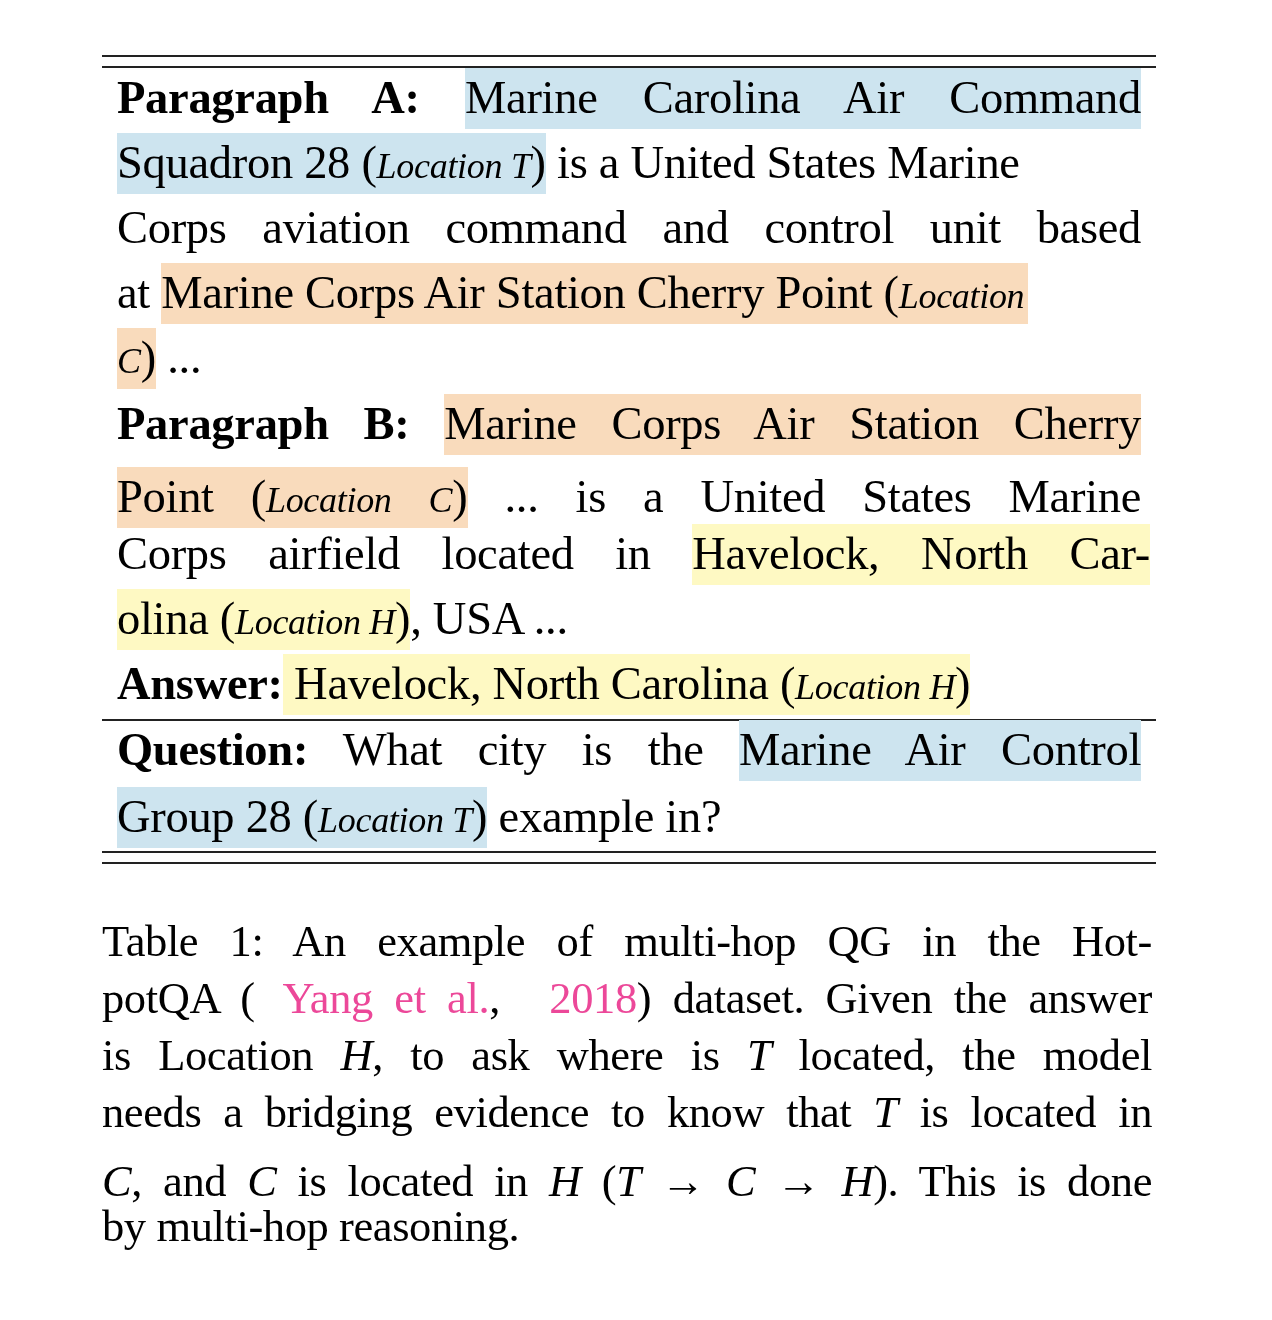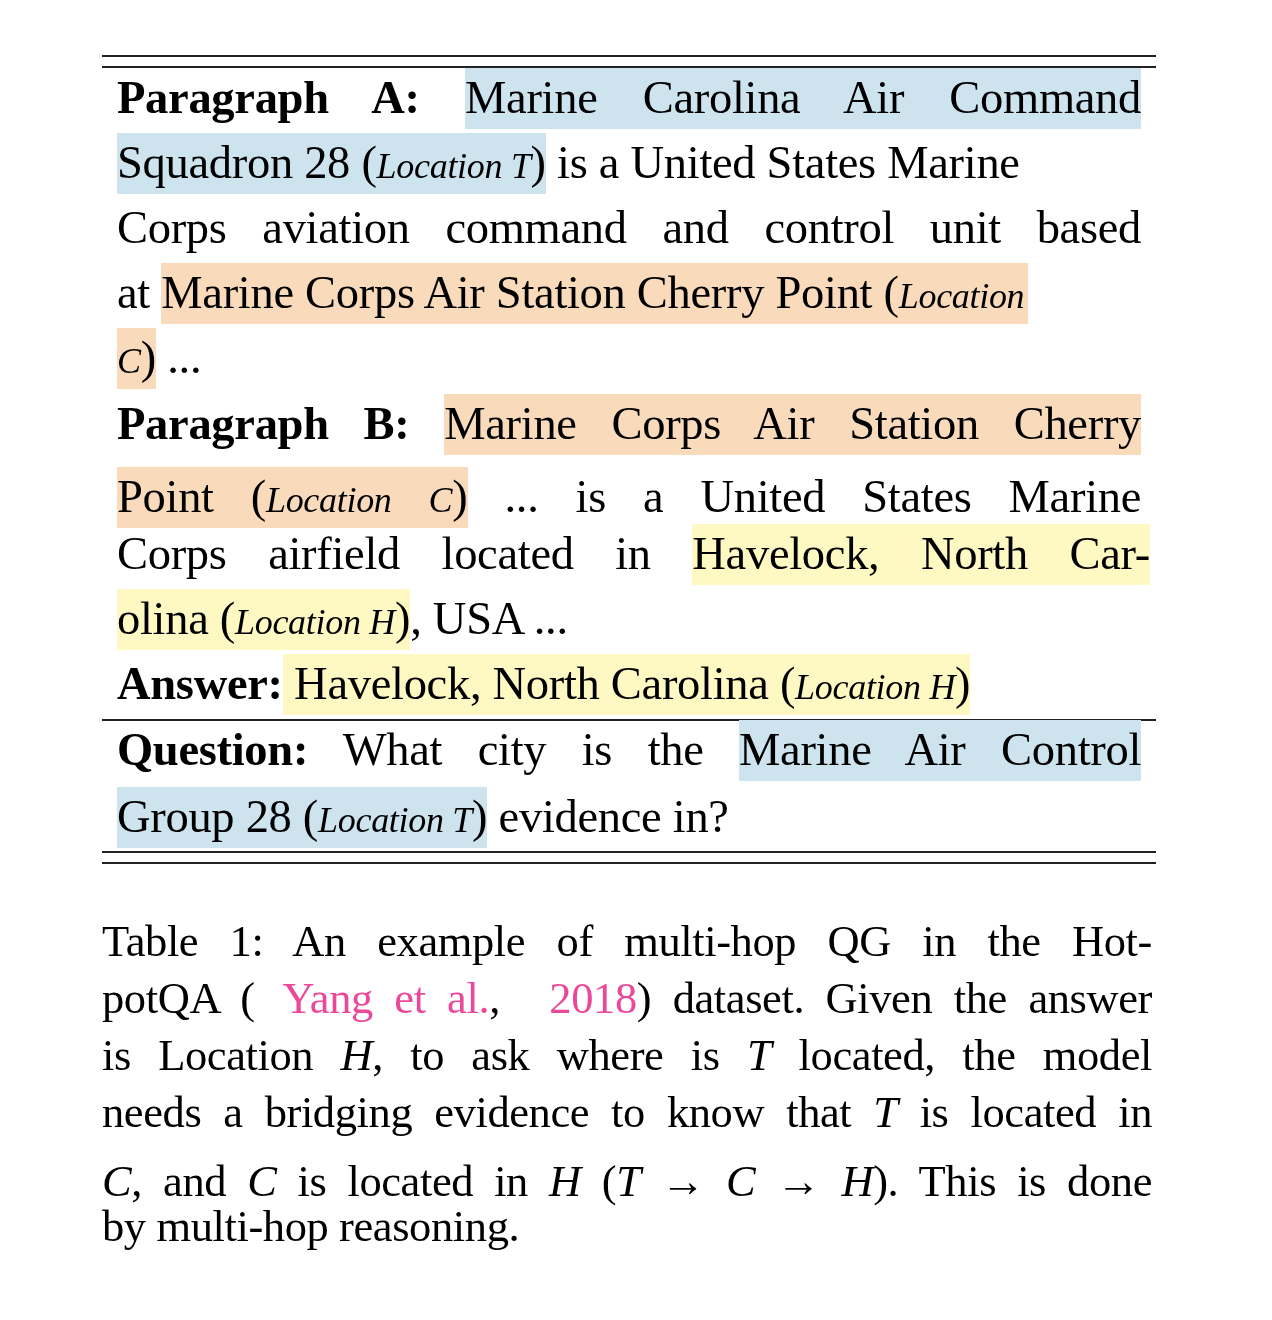--- a/index.html
+++ b/index.html
@@ -69,21 +69,21 @@
 
   <div>
     <div class="line just" style="top:718px;">
       <span class="b">Question:</span>
       <span>What</span>
       <span>city</span>
       <span>is</span>
       <span>the</span>
       <span class="hl hl-blue"><span>Marine</span> <span>Air</span> <span>Control</span></span>
     </div>
-    <div class="line" style="top:785px;"><span class="hl hl-blue"><span>Group 28 (</span><span class="i">Location T</span><span>)</span></span><span> evidence in?</span></div>
+    <div class="line" style="top:785px;"><span class="hl hl-blue"><span>Group 28 (</span><span class="i">Location T</span><span>)</span></span><span> example in?</span></div>
   </div>
 
   <div class="rule" style="top:851px;"></div>
   <div class="rule" style="top:862px;"></div>
 </div>
 
 <div>
   <div class="cap just" style="top:912px;">Table 1:  An example of multi-hop QG in the Hot-</div>
   <div class="cap just" style="top:969px;"><span>potQA (</span><a class="link">Yang et al.</a><span>, </span><a class="link">2018</a><span>) dataset.  Given the answer</span></div>
   <div class="cap just" style="top:1026px;"><span>is Location </span><span class="m">H</span><span>, to ask where is </span><span class="m">T</span><span> located, the model</span></div>

